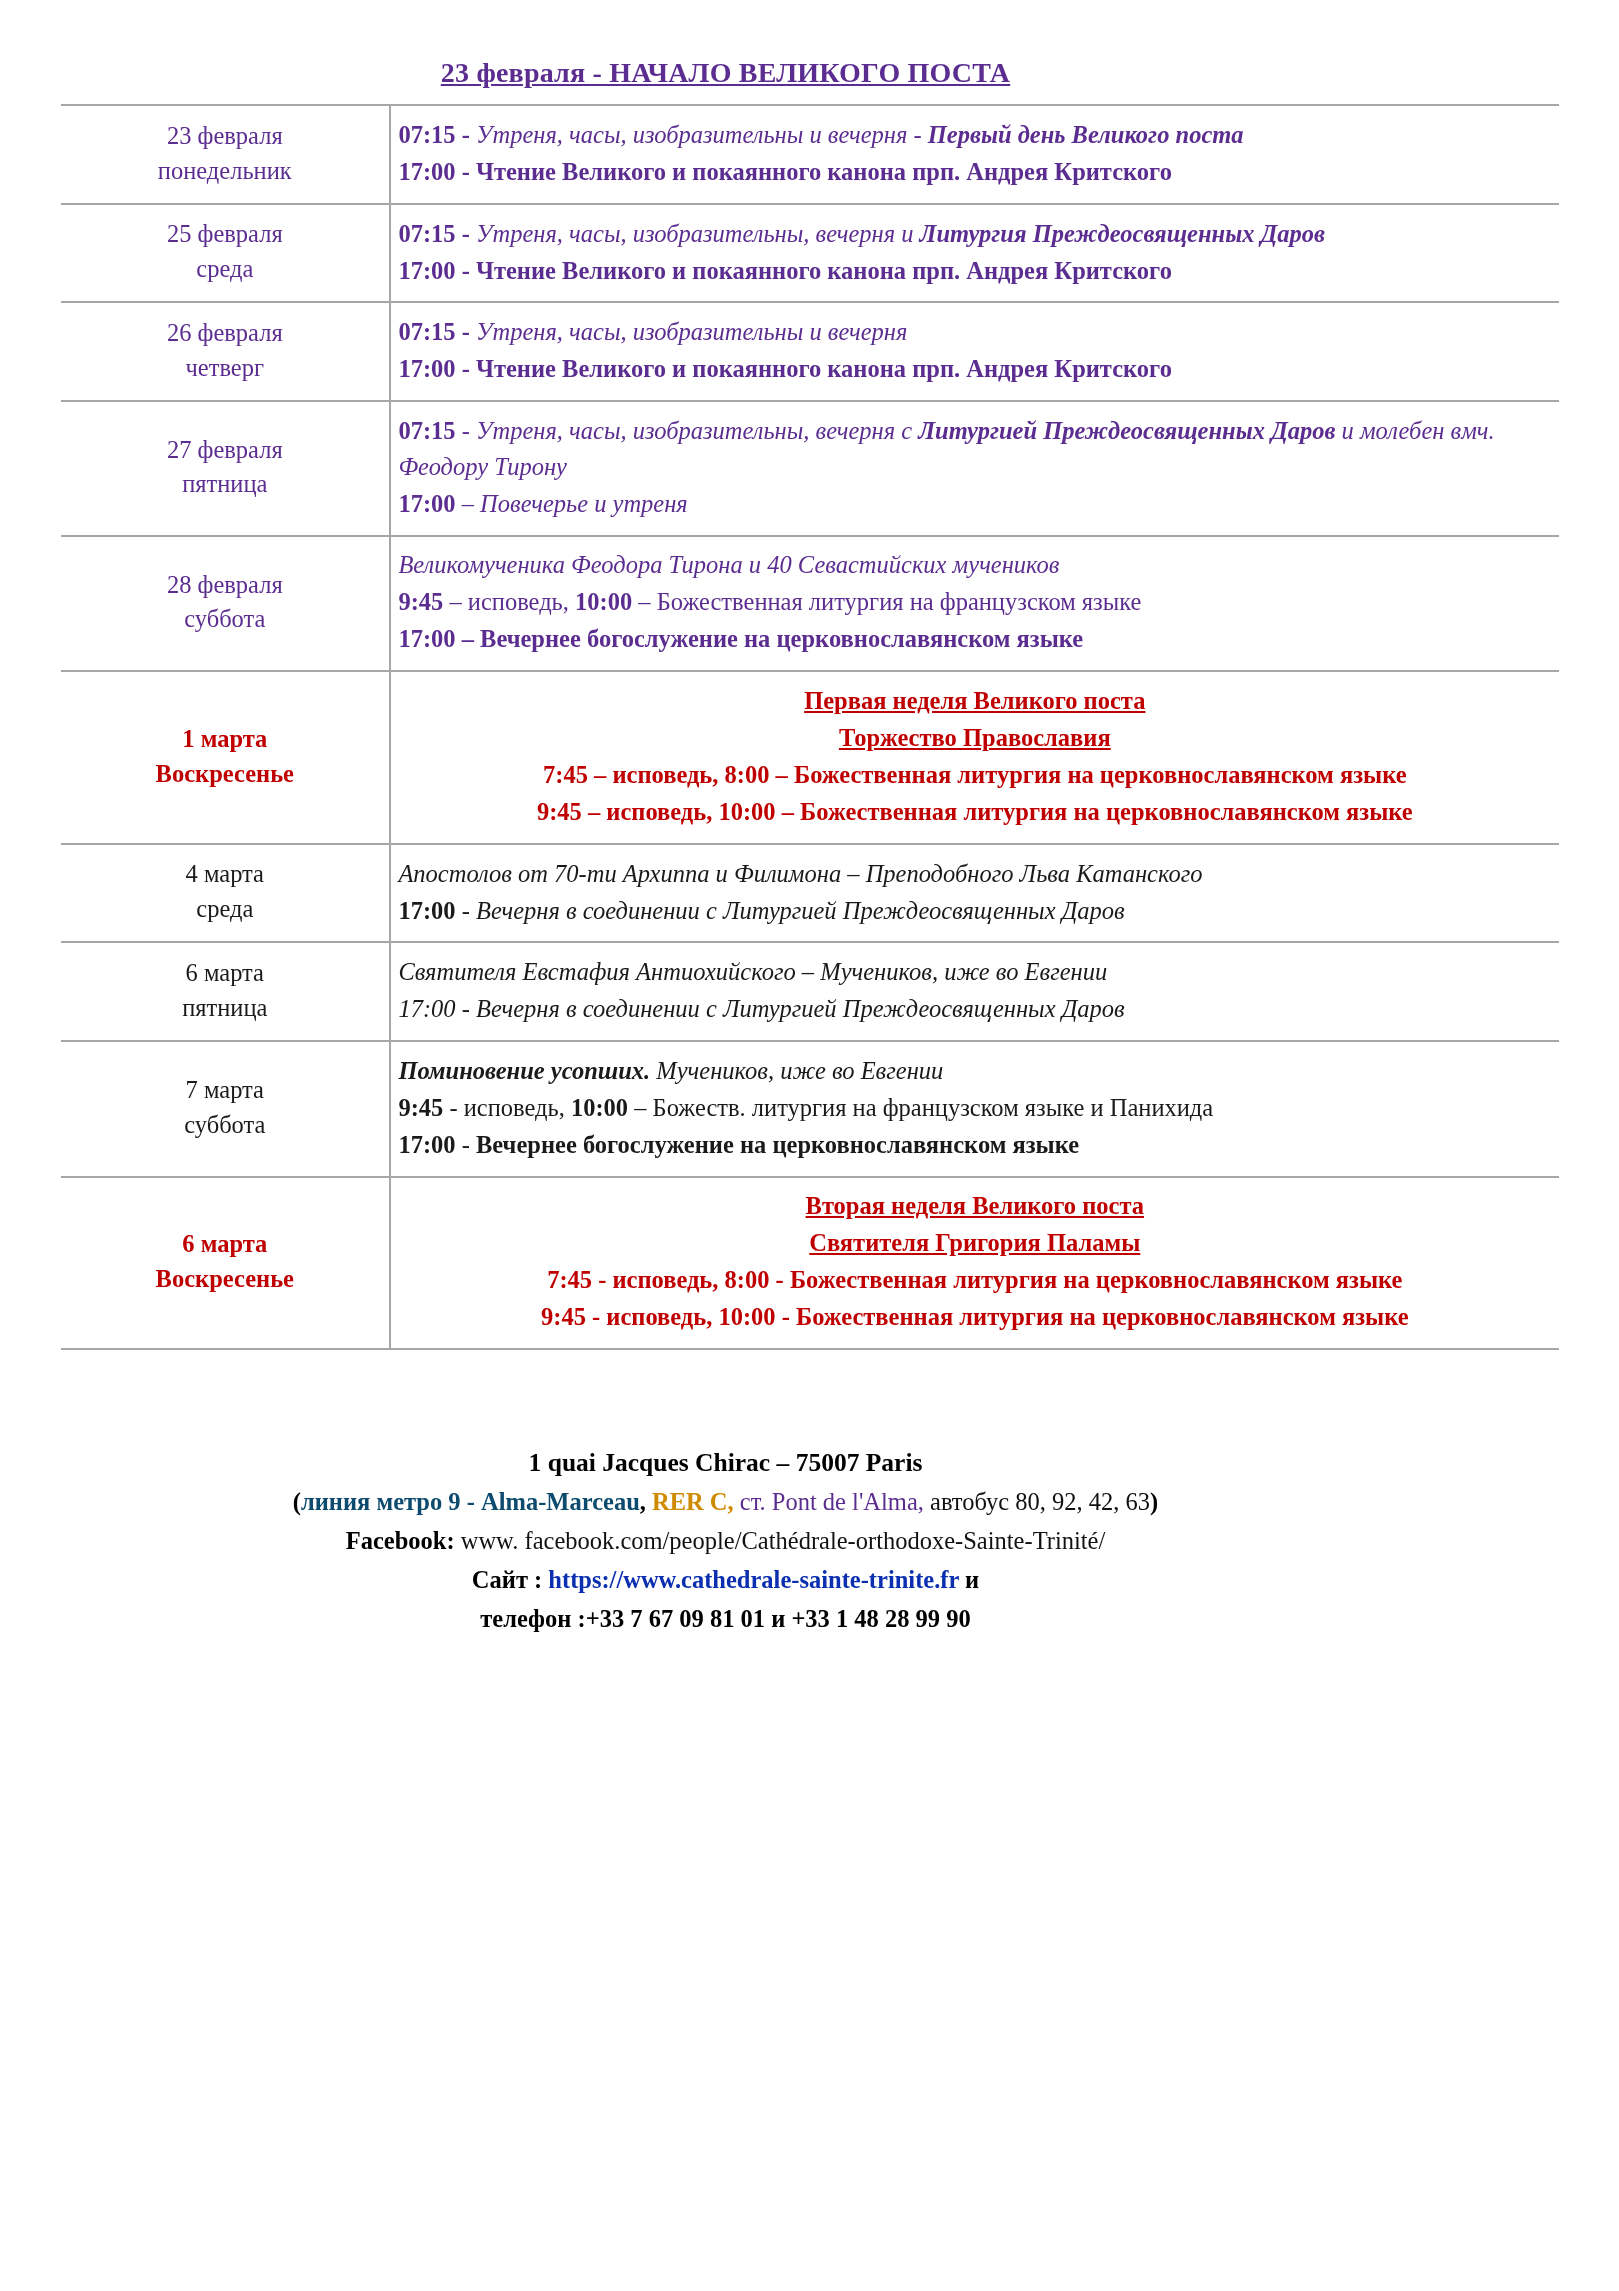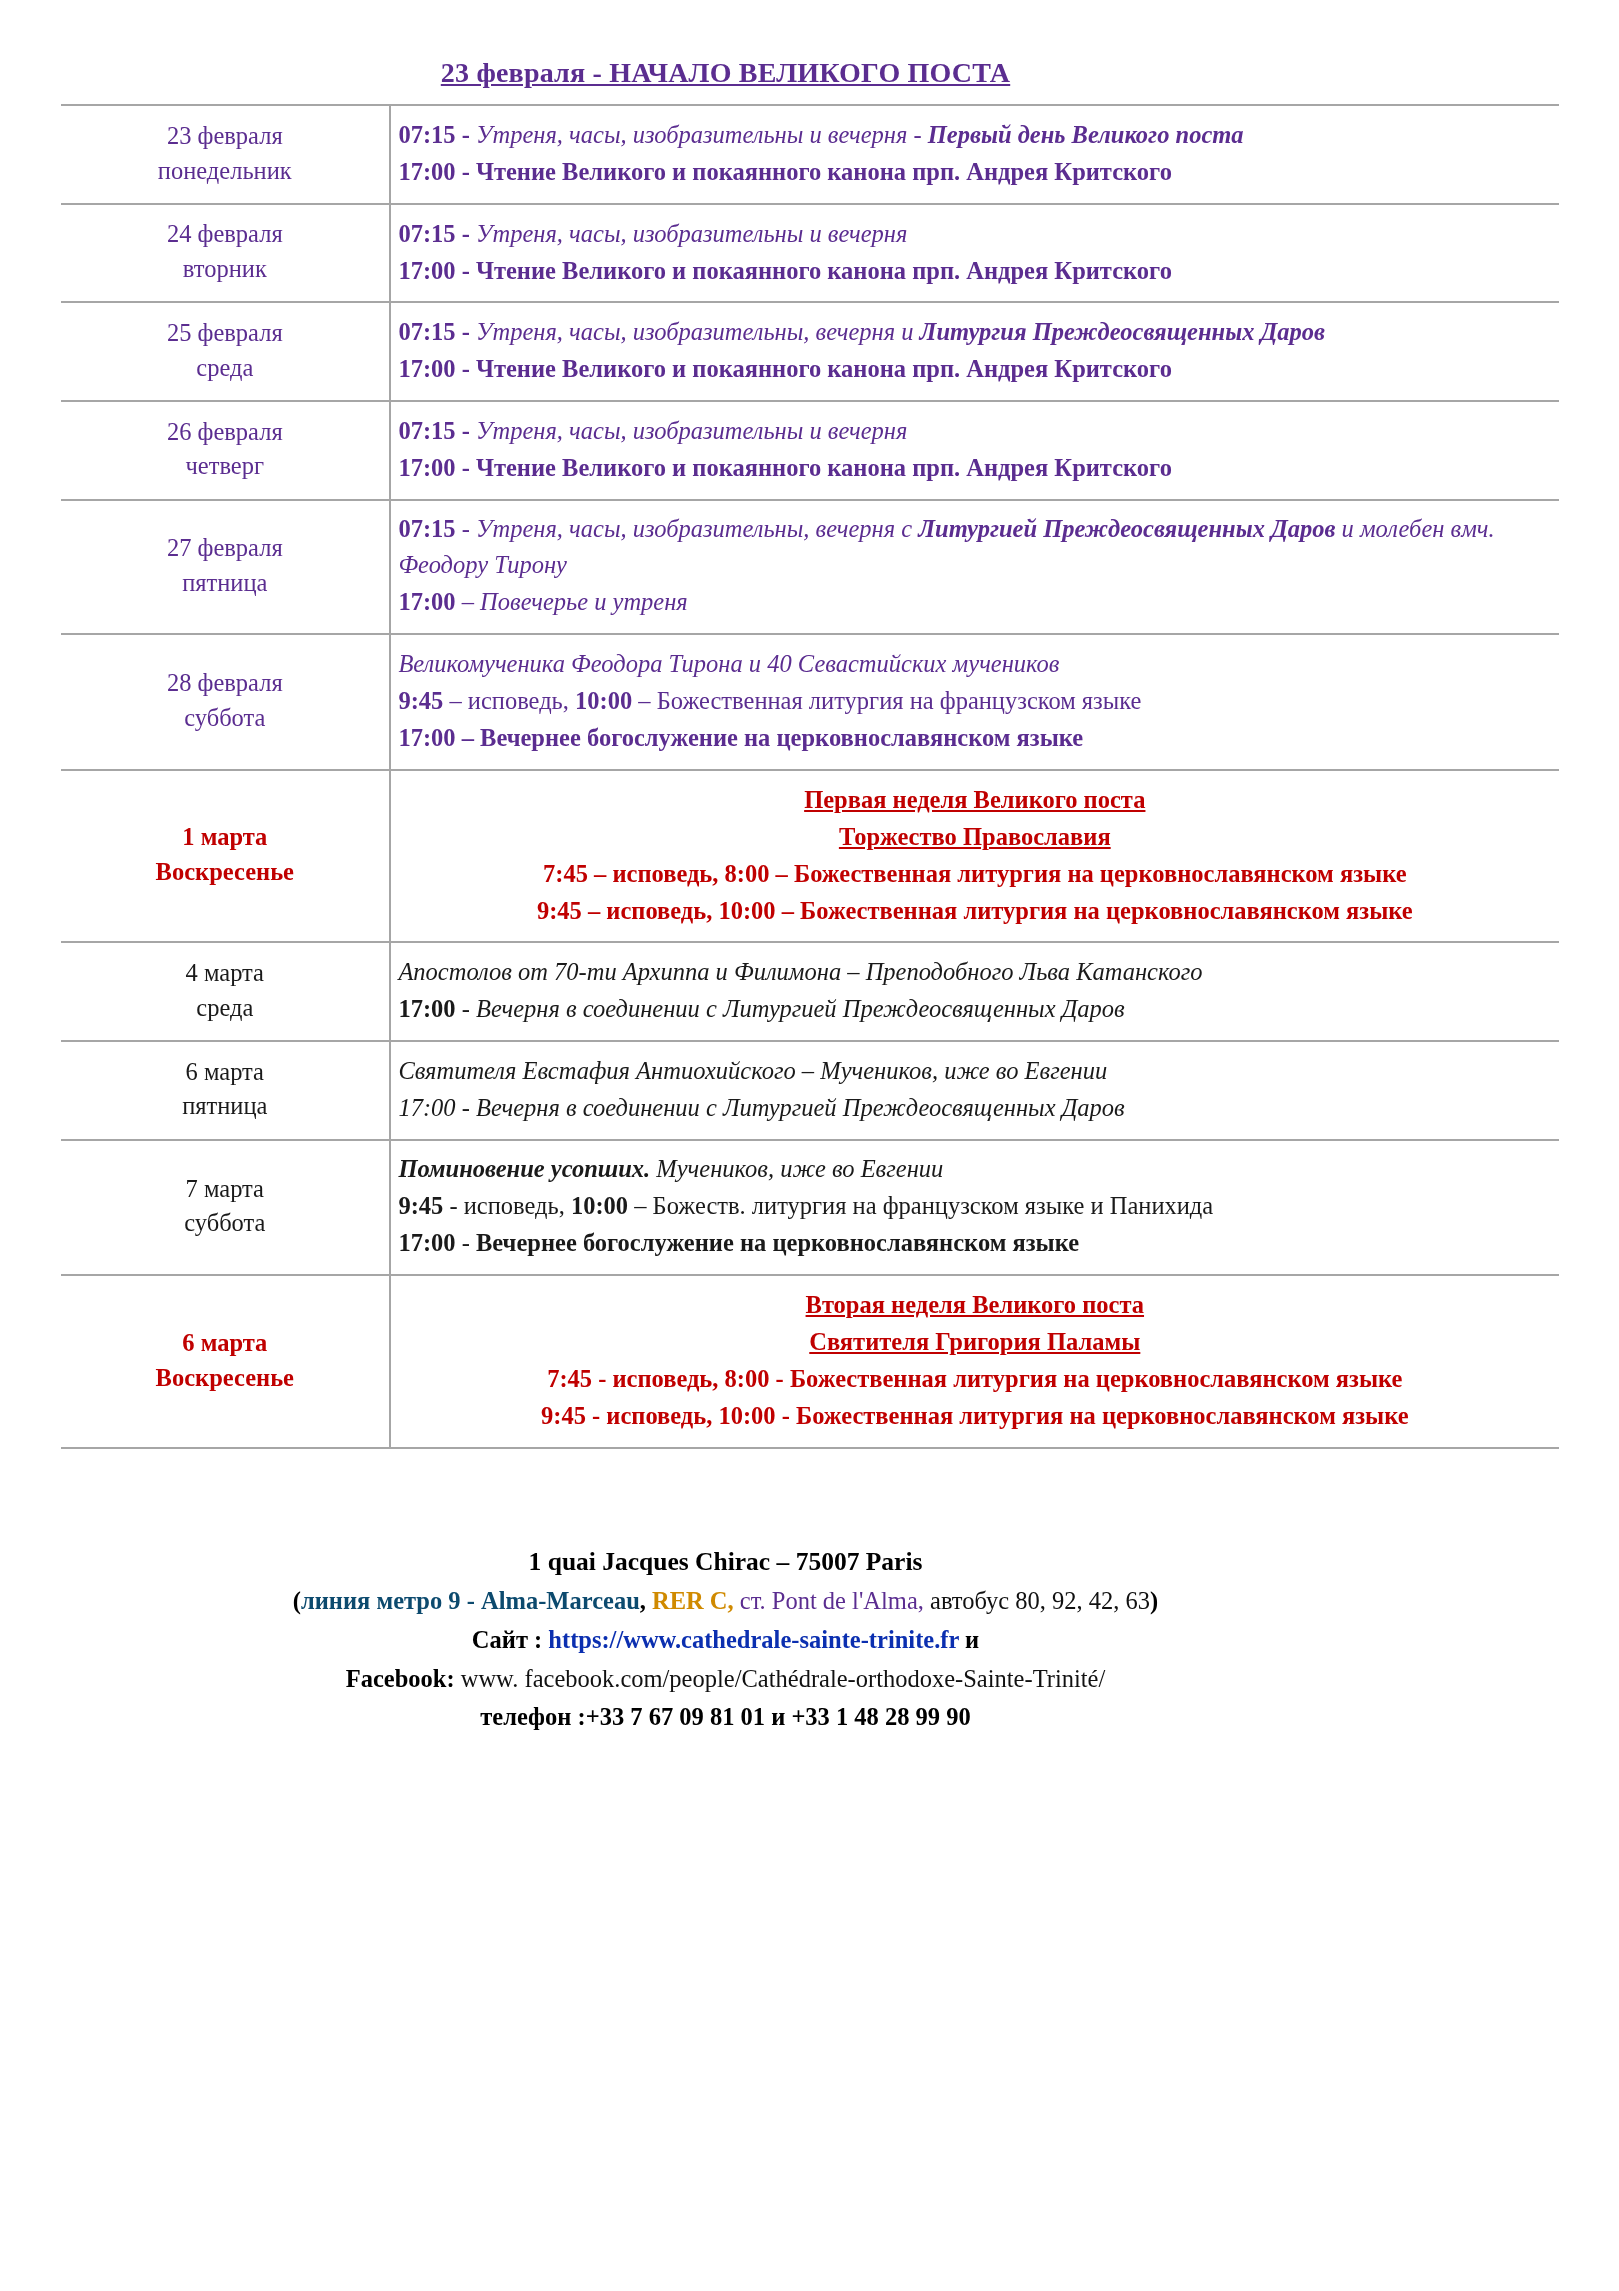--- a/index.html
+++ b/index.html
@@ -106,30 +106,20 @@
             <div>23 февраля</div>
             <div>понедельник</div>
           </td>
           <td class="evcell c-purple">
             <div class="ev-line"><span class="b">07:15 - </span><span class="i">Утреня, часы, изобразительны и вечерня - </span><span class="bi">Первый день Великого поста</span></div>
             <div class="ev-line"><span class="b">17:00 - Чтение Великого и покаянного канона прп. Андрея Критского</span></div>
           </td>
         </tr>
         <tr>
           <td class="daycell c-purple">
-            <div>24 февраля</div>
-            <div>вторник</div>
-          </td>
-          <td class="evcell c-purple">
-            <div class="ev-line"><span class="b">07:15 - </span><span class="i">Утреня, часы, изобразительны и вечерня</span></div>
-            <div class="ev-line"><span class="b">17:00 - Чтение Великого и покаянного канона прп. Андрея Критского</span></div>
-          </td>
-        </tr>
-        <tr>
-          <td class="daycell c-purple">
             <div>25 февраля</div>
             <div>среда</div>
           </td>
           <td class="evcell c-purple">
             <div class="ev-line"><span class="b">07:15 - </span><span class="i">Утреня, часы, изобразительны, вечерня и </span><span class="bi">Литургия Преждеосвященных Даров</span></div>
             <div class="ev-line"><span class="b">17:00 - Чтение Великого и покаянного канона прп. Андрея Критского</span></div>
           </td>
         </tr>
         <tr>
           <td class="daycell c-purple">
@@ -223,27 +213,27 @@
   <div class="footer">
     <div class="fline">
       <span class="f-black b big">1 quai Jacques Chirac – 75007 Paris</span>
     </div>
 
     <div class="fline">
       <span class="f-black b">(</span><span class="f-green b">линия метро 9 - Alma-Marceau</span><span class="f-black b">, </span><span class="f-gold b">RER C,</span><span class="f-purple"> ст. Pont de l'Alma,</span><span class="f-dark"> автобус 80, 92, 42, 63</span><span class="f-black b">)</span>
     </div>
 
     <div class="fline">
+      <span class="f-black b">Facebook:</span><span class="f-dark"> www. facebook.com/people/Cathédrale-orthodoxe-Sainte-Trinité/</span>
+    </div>
+
+    <div class="fline">
       <span class="f-black b">Сайт : </span><span class="f-blue b">https://www.cathedrale-sainte-trinite.fr</span><span class="f-black b"> и</span>
     </div>
 
-    <div class="fline">
-      <span class="f-black b">Facebook:</span><span class="f-dark"> www. facebook.com/people/Cathédrale-orthodoxe-Sainte-Trinité/</span>
-    </div>
-
 
     <div class="fline">
       <span class="f-black b">телефон :</span><span class="f-black b">+33 7 67 09 81 01</span><span class="f-black b"> и </span><span class="f-red f-black b">+33 1 48 28 99 90</span>
     </div>
   </div>
 
 </div>
 
 
 </body></html>

